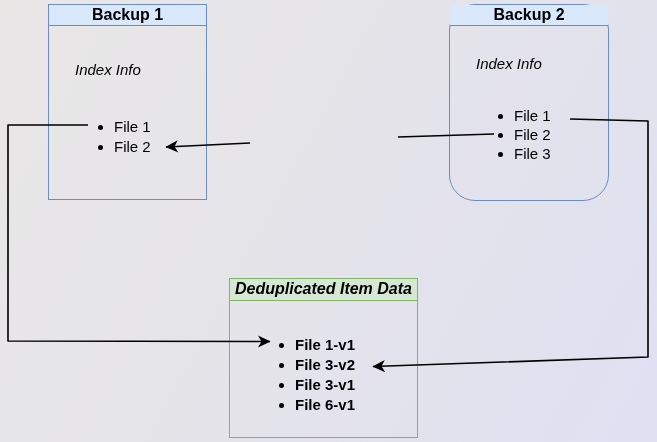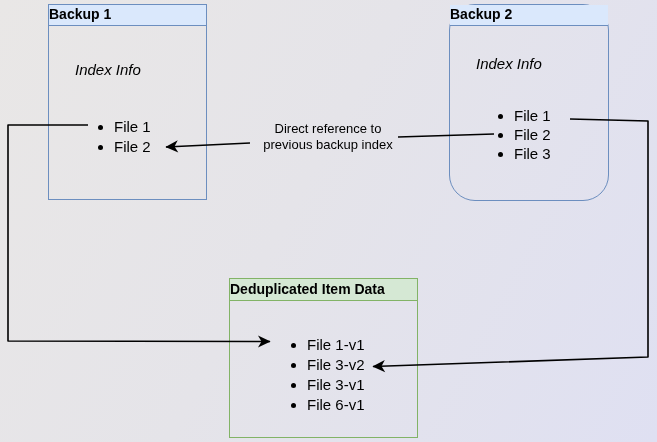--- a/index.html
+++ b/index.html
@@ -15,46 +15,46 @@
     background: linear-gradient(118deg, #e9e7e6 0%, #e5e4e9 45%, #dfe0f2 100%);
   }
   .node {
     position: absolute;
     box-sizing: border-box;
     background: transparent;
   }
   .node .header {
     box-sizing: border-box;
     width: 100%;
-    text-align: left;
-    font-size: 14px;
+    text-align: center;
+    font-size: 16px;
     font-weight: bold;
     overflow: hidden;
   }
   .blue-node  { border: 1.5px solid #6c8ebf; }
   .blue-node .header { background: #dae8fc; border-bottom: 1.5px solid #6c8ebf; line-height: 19px; height: 21px; }
   .green-node { border: 1.5px solid #82b366; }
-  .green-node .header { background: #d5e8d4; border-bottom: 1.5px solid #82b366; line-height: 20px; height: 22px; }
+  .green-node .header { background: #d5e8d4; border-bottom: 1.5px solid #82b366; line-height: 20px; height: 22px; font-style: italic; }
 
   .section-label {
     position: absolute;
     font-size: 15px;
     white-space: nowrap;
     font-style: italic;
   }
   ul.file-list {
     position: absolute;
     margin: 0;
     list-style: disc;
     font-size: 15px;
     white-space: nowrap;
   }
   #backup1-list { top: 112px; left: 0; padding-left: 65px; line-height: 20px; }
   #backup2-list { top: 101px; left: 0; padding-left: 64px; line-height: 19px; }
-  #dedup-list   { top: 56px;  left: 12px; padding-left: 65px; line-height: 20px; }
+  #dedup-list   { top: 56px;  left: 0; padding-left: 65px; line-height: 20px; font-weight: bold; }
 
   #arrow-layer {
     position: absolute;
     left: 0; top: 0;
     width: 657px; height: 442px;
     pointer-events: none;
   }
   .edge-label {
     position: absolute;
     left: 248px;
@@ -107,18 +107,14 @@
     </defs>
 
     <path d="M494,134 L398,137" fill="none" stroke="#000" stroke-width="1.6"></path>
     <path d="M250,143 L166,147" fill="none" stroke="#000" stroke-width="1.6" marker-end="url(#arrowhead)"></path>
 
     <path d="M88,125 L8,125 L8,341 L270,341.5" fill="none" stroke="#000" stroke-width="1.6" stroke-linejoin="round" marker-end="url(#arrowhead)"></path>
 
     <path d="M570,119 L648,121 L648,357 L373,366.5" fill="none" stroke="#000" stroke-width="1.6" stroke-linejoin="round" marker-end="url(#arrowhead)"></path>
   </svg>
 
-  <div class="edge-label">
-    <div>Direct reference to</div>
-    <div>previous backup index</div>
-  </div>
 
 </div>
 
 </body></html>

